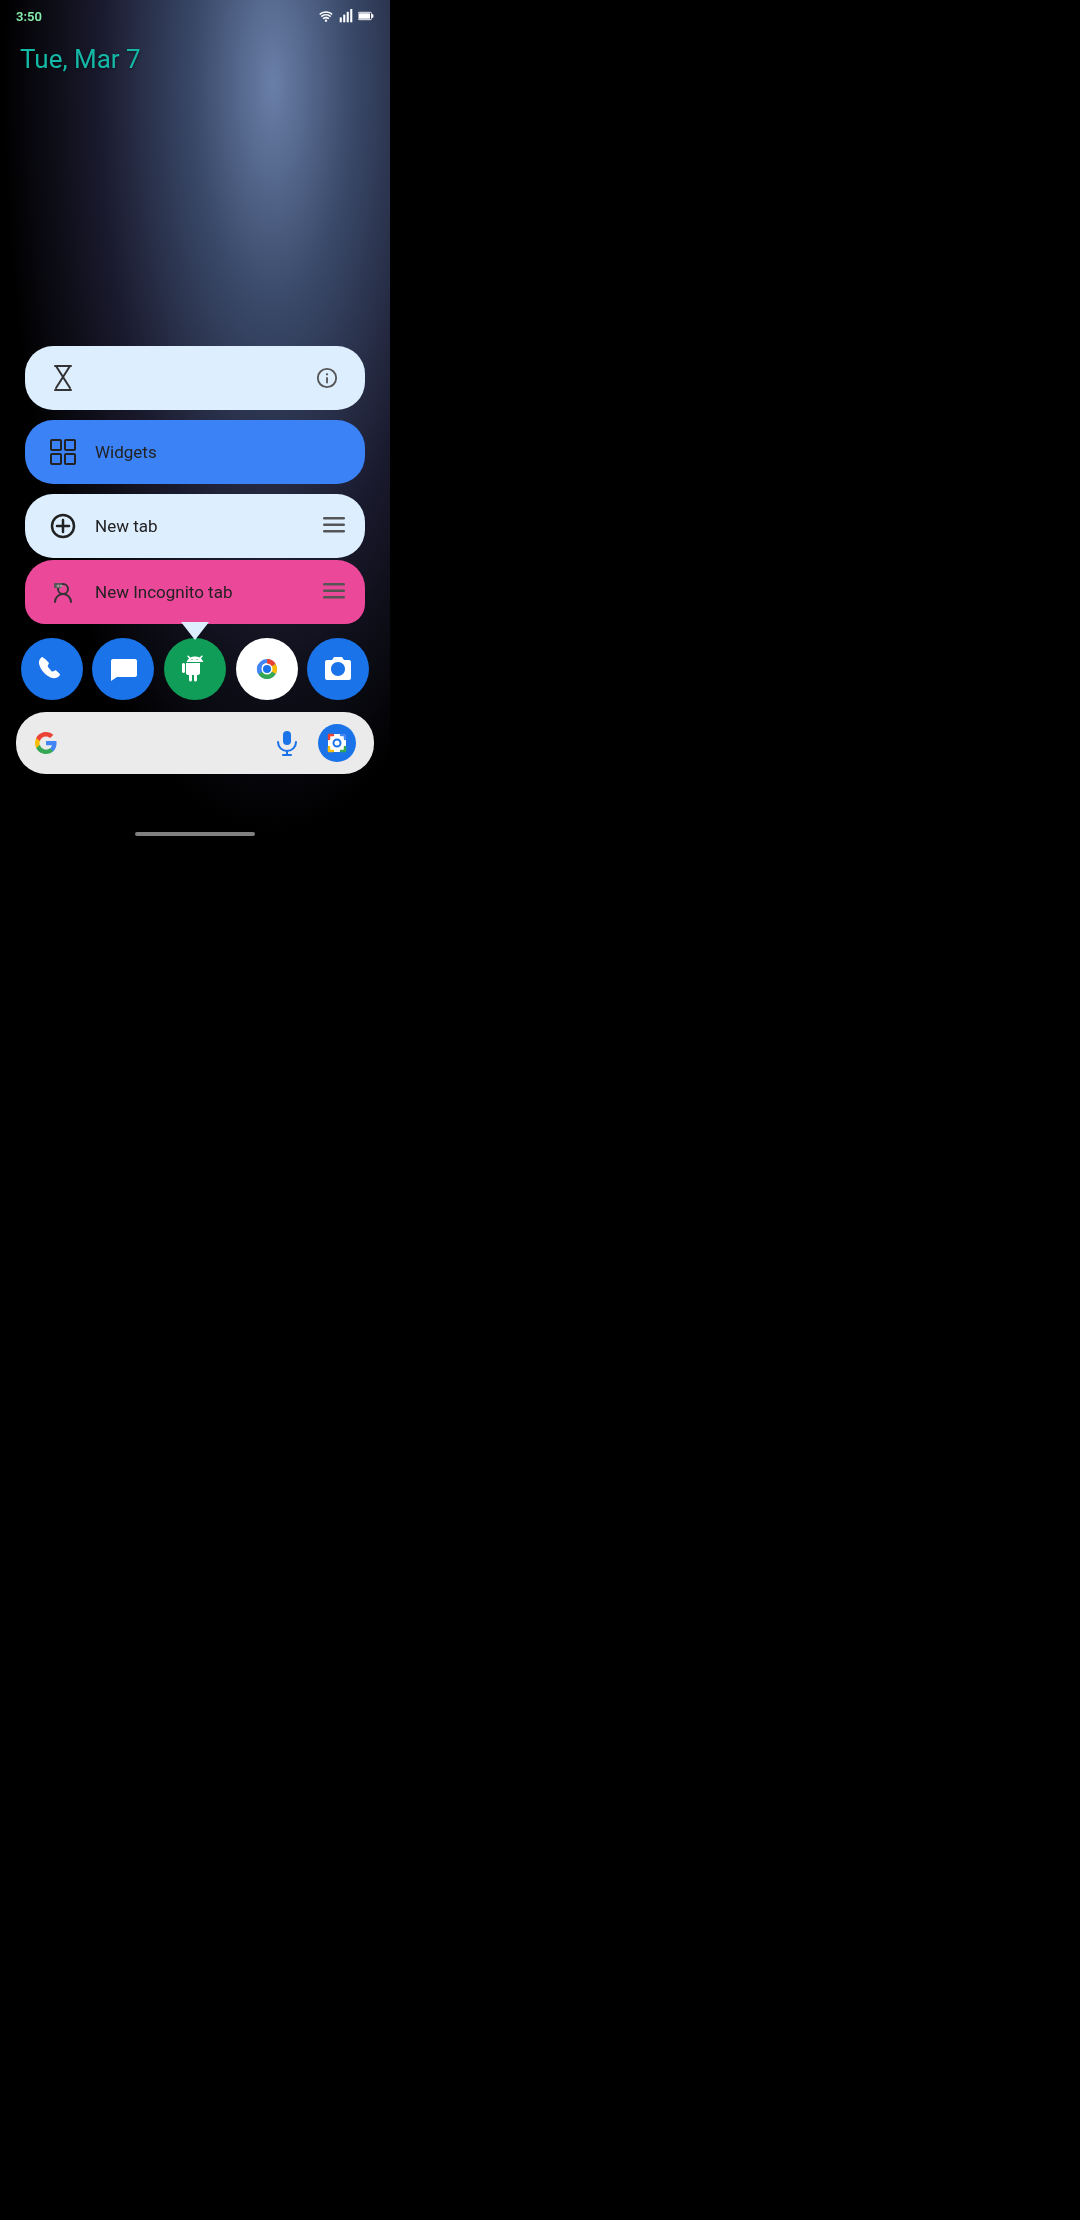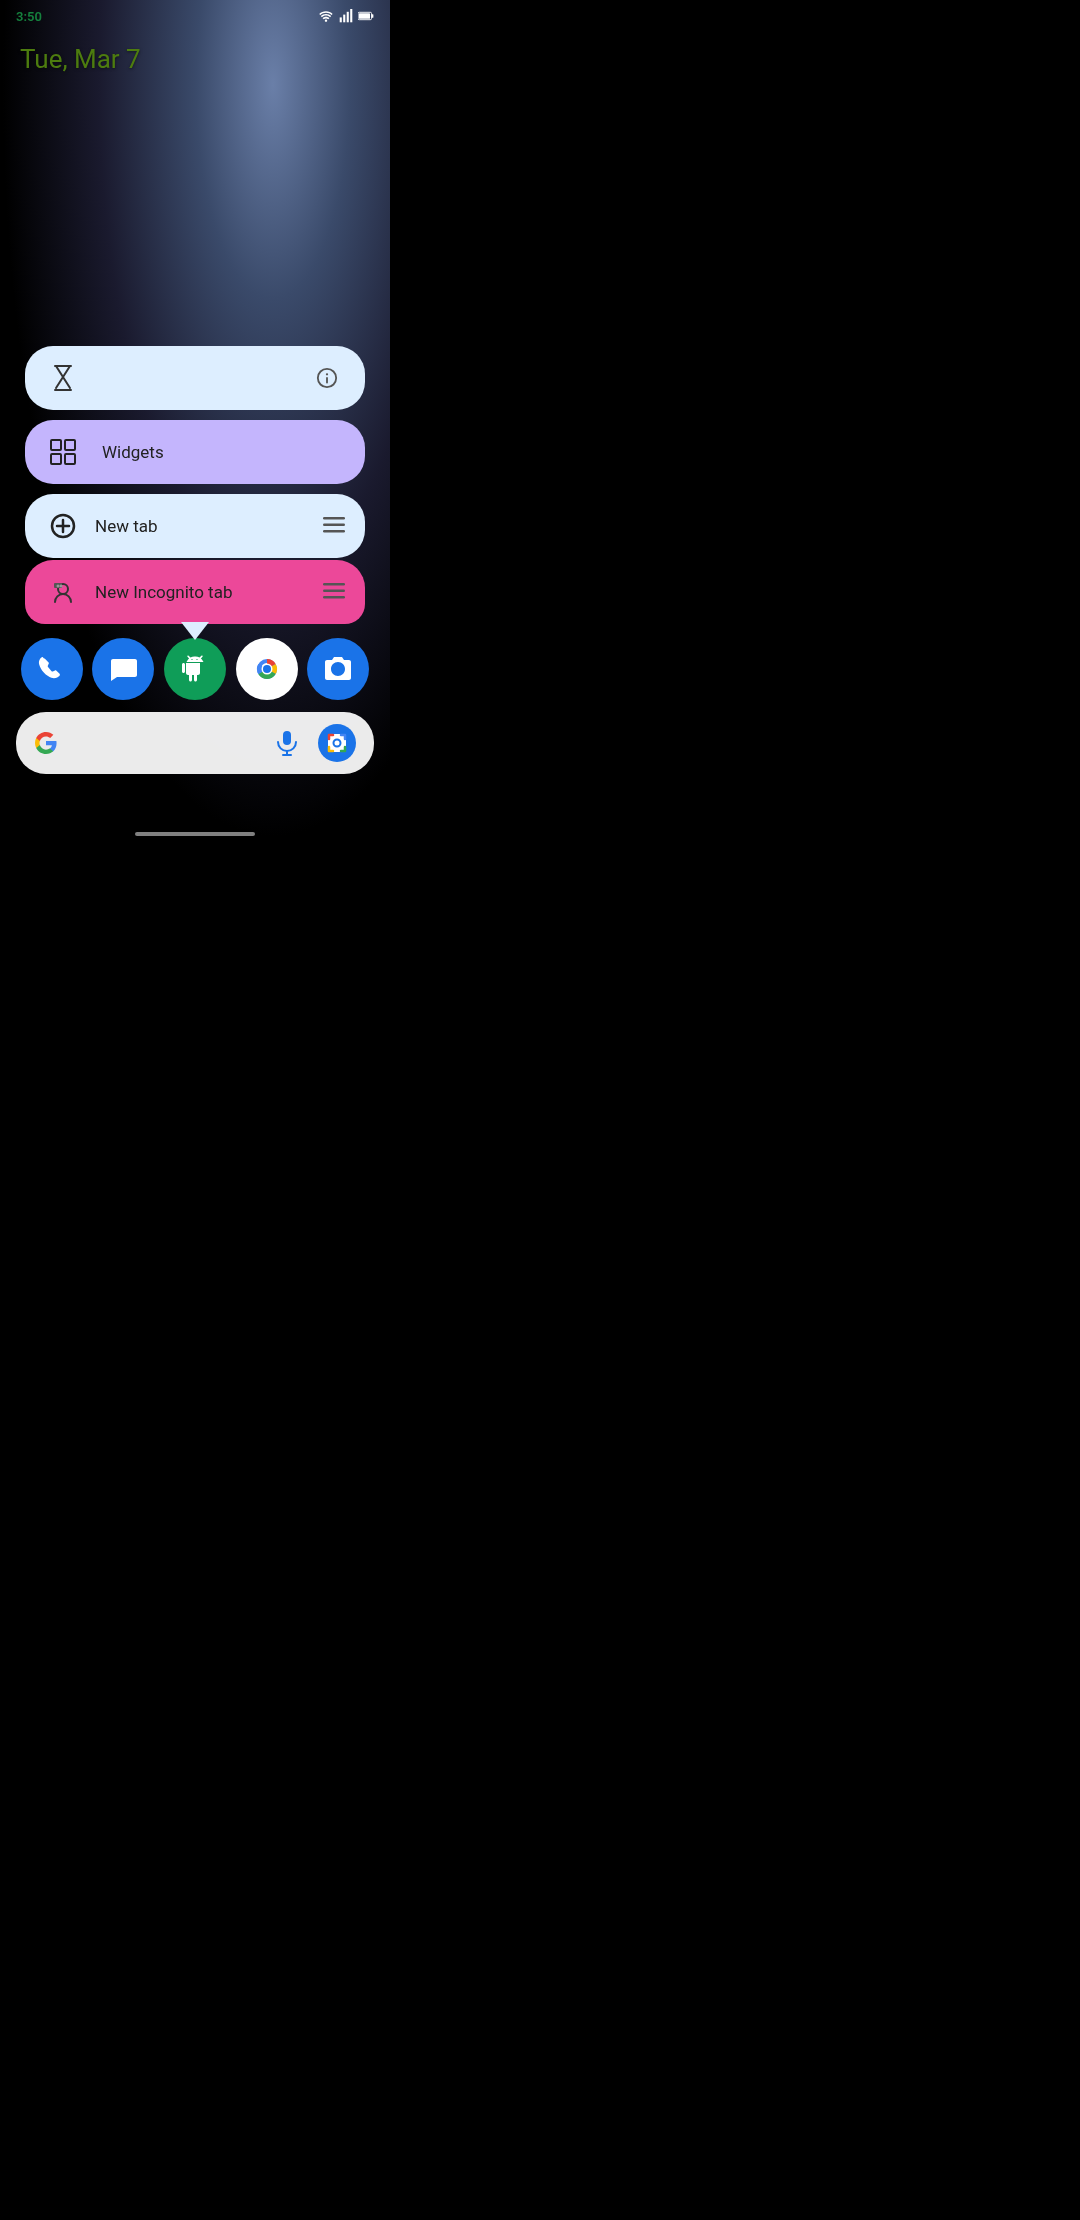--- a/index.html
+++ b/index.html
@@ -22,21 +22,21 @@
     }
 
     
     .status-bar {
       position: relative;
       z-index: 10;
       display: flex;
       justify-content: space-between;
       align-items: center;
       padding: 8px 16px 4px;
-      color: #15803d;
+      color: #86efac;
       font-size: 13px;
       font-weight: 500;
       gap: 20px;
     }
 
     .status-time {
       font-size: 13px;
       font-weight: 600;
     }
 
@@ -51,21 +51,21 @@
       height: 16px;
       display: flex;
       align-items: center;
       justify-content: center;
     }
 
     
     .date-label {
       position: relative;
       z-index: 10;
-      color: #4d7c0f;
+      color: #14b8a6;
       font-size: 26px;
       font-weight: 400;
       padding: 16px 20px 8px;
       text-shadow: 0 1px 3px rgba(0,0,0,0.5);
     }
 
     
     .context-menu-area {
       position: absolute;
       bottom: 220px;
@@ -84,26 +84,26 @@
       border-radius: 28px;
       padding: 14px 20px;
       display: flex;
       align-items: center;
       justify-content: space-between;
       margin-bottom: 10px;
     }
 
     
     .menu-item-widgets {
-      background: #c4b5fd;
+      background: #3b82f6;
       border-radius: 28px;
       padding: 14px 20px;
       display: flex;
       align-items: center;
-      gap: 21px;
+      gap: 14px;
       margin-bottom: 10px;
       color: #222;
       font-size: 17px;
       font-weight: 400;
     }
 
     
     .menu-item-newtab {
       background: #ddeeff;
       border-radius: 28px;

